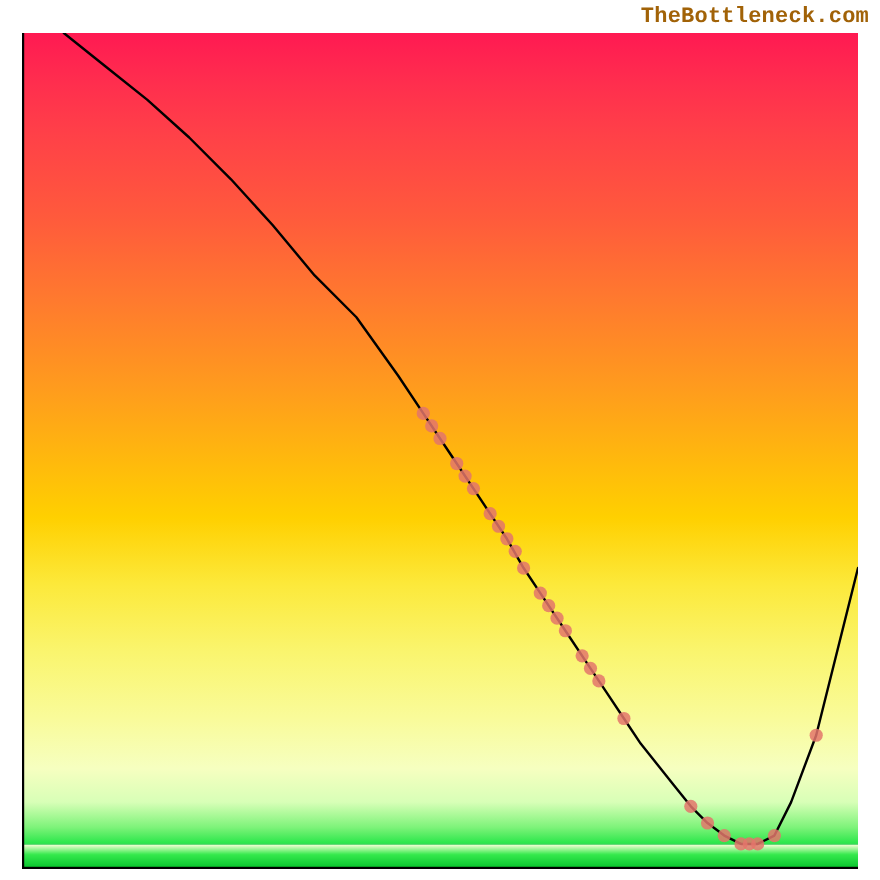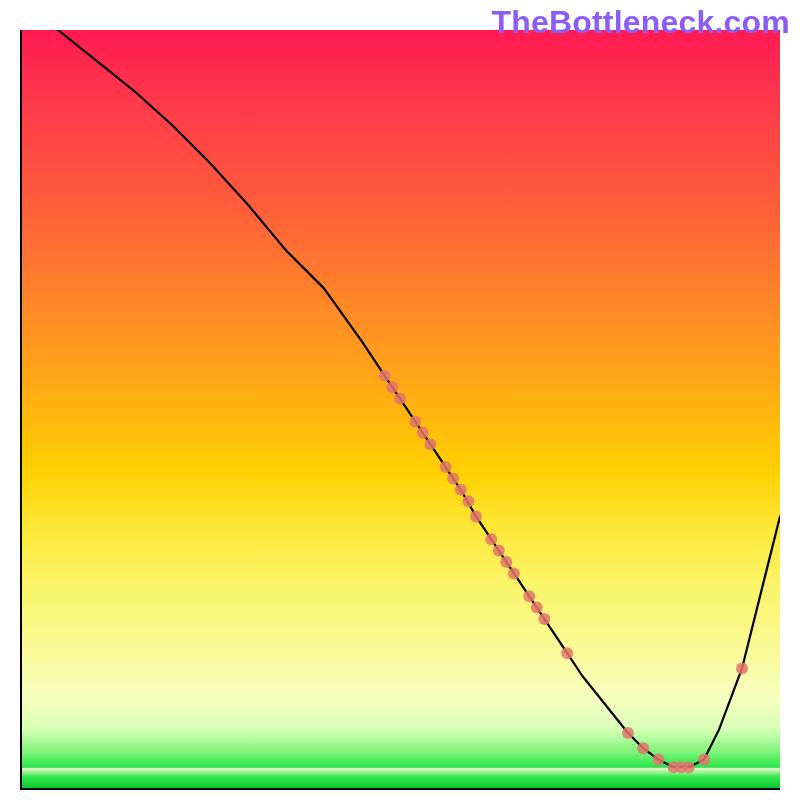--- a/index.html
+++ b/index.html
@@ -13,25 +13,26 @@
   }
   .wrap {
     position: relative;
     width: 800px;
     height: 800px;
   }
   .attribution {
     position: absolute;
     top: 4px;
     right: 10px;
-    font-size: 32px;
+    font-size: 20px;
     font-weight: 700;
-    color: #8b5cf6;
+    color: #a16207;
     letter-spacing: 0.2px;
     z-index: 30;
+    font-family: Liberation Mono, monospace;
   }
   .plot-area {
     position: absolute;
     left: 20px;
     top: 30px;
     width: 760px;
     height: 760px;
   }
   .gradient {
     position: absolute;

